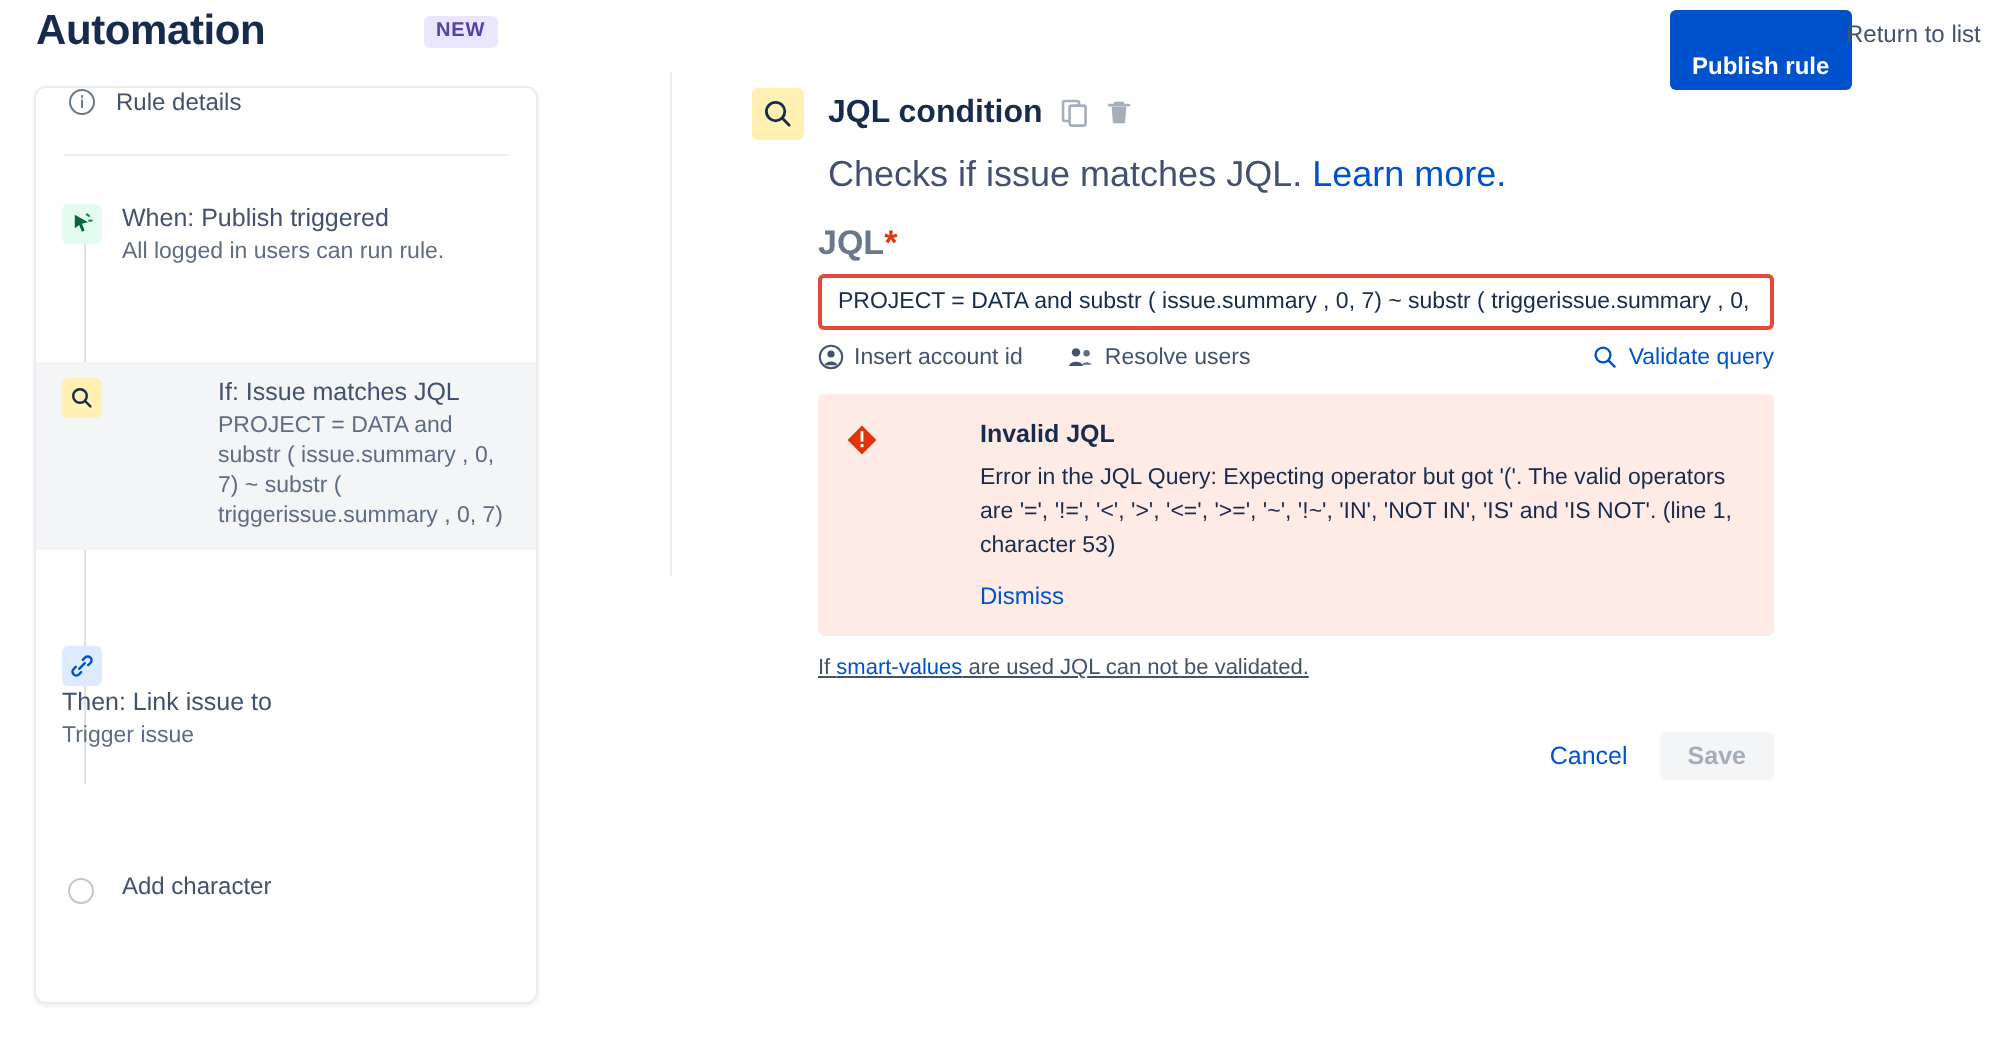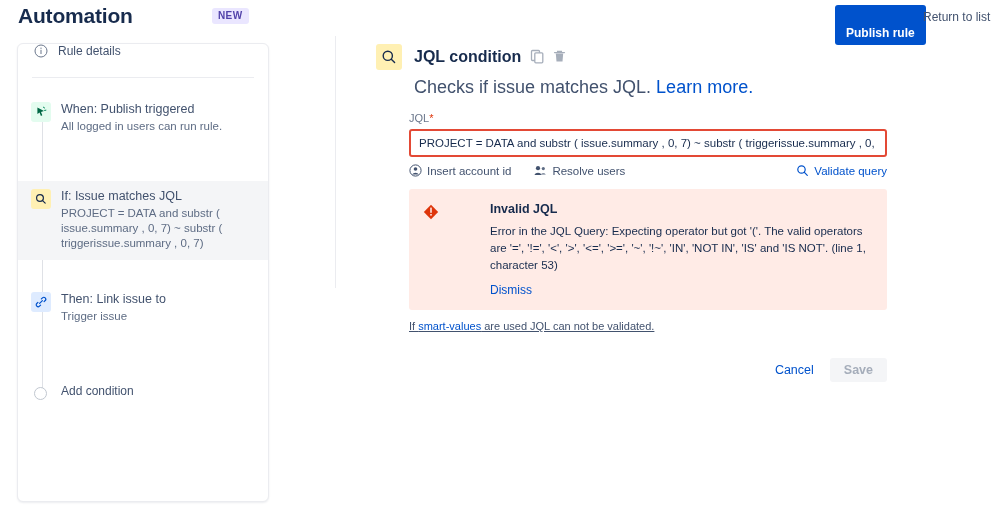--- a/index.html
+++ b/index.html
@@ -127,21 +127,21 @@
   .head-actions { display: flex; align-items: center; gap: 7px; margin-left: 9px; margin-top: 5px; }
   .head-action { cursor: pointer; opacity: .85; }
   .subtitle {
     margin-top: 7px; margin-left: 38px;
     font-size: 18px; color: #42526E;
   }
   .link { color: #0052CC; cursor: pointer; }
 
   .field-label {
     margin-top: 14px; margin-left: 33px;
-    font-size: 11px; color: #6B778C; font-weight: 400;
+    font-size: 17px; color: #6B778C; font-weight: 700;
   }
   .req { color: #DE350B; }
   .jql-input {
     margin-top: 5px; margin-left: 33px;
     width: 478px; height: 28px;
     border: 2px solid #E34935; border-radius: 3px;
     background: #ffffff;
     padding: 0 8px;
     font-family: "Liberation Sans", sans-serif;
     font-size: 11.5px; color: #172B4D;
@@ -232,51 +232,51 @@
           <path d="M8.4 1.2 L9.6 2.0" stroke="#00875A" stroke-width="1" stroke-linecap="round"></path>
           <path d="M9.6 4.4 L10.9 4.2" stroke="#00875A" stroke-width="1" stroke-linecap="round"></path>
         </svg>
       </span>
       <div class="node-body">
         <div class="node-title">When: Publish triggered</div>
         <div class="node-sub">All logged in users can run rule.</div>
       </div>
     </div>
 
-    <div class="node selected" style="margin-top:38px;">
+    <div class="node selected" style="margin-top:38px;gap:48px;">
       <span class="node-icon icon-yellow">
         <svg width="12" height="12" viewBox="0 0 12 12">
           <circle cx="5" cy="5" r="3.4" fill="none" stroke="#172B4D" stroke-width="1.2"></circle>
           <path d="M7.6 7.6 L10.2 10.2" stroke="#172B4D" stroke-width="1.2" stroke-linecap="round"></path>
         </svg>
       </span>
       <div class="node-body">
         <div class="node-title">If: Issue matches JQL</div>
         <div class="node-sub">PROJECT = DATA and substr ( issue.summary , 0, 7) ~ substr ( triggerissue.summary , 0, 7)</div>
       </div>
     </div>
 
-    <div class="node" style="margin-top:24px;">
+    <div class="node" style="margin-top:40px;flex-direction:column;">
       <span class="node-icon icon-blue">
         <svg width="12" height="12" viewBox="0 0 12 12">
           <path d="M4.6 7.4 L7.4 4.6" stroke="#0052CC" stroke-width="1.2" stroke-linecap="round"></path>
           <path d="M6.4 2.9 L7.5 1.8 a1.9 1.9 0 0 1 2.7 2.7 L9.1 5.6" fill="none" stroke="#0052CC" stroke-width="1.2" stroke-linecap="round"></path>
           <path d="M5.6 9.1 L4.5 10.2 a1.9 1.9 0 0 1 -2.7 -2.7 L2.9 6.4" fill="none" stroke="#0052CC" stroke-width="1.2" stroke-linecap="round"></path>
         </svg>
       </span>
       <div class="node-body">
         <div class="node-title">Then: Link issue to</div>
         <div class="node-sub">Trigger issue</div>
       </div>
     </div>
 
     <div class="node add-component" style="margin-top:44px;">
       <span class="icon-empty"></span>
       <div class="node-body">
-        <div class="node-title">Add condition</div>
+        <div class="node-title">Add character</div>
       </div>
     </div>
   </div>
 </div>
 
 <div class="split-line"></div>
 
 <div class="main">
 
   <div class="main-head">

